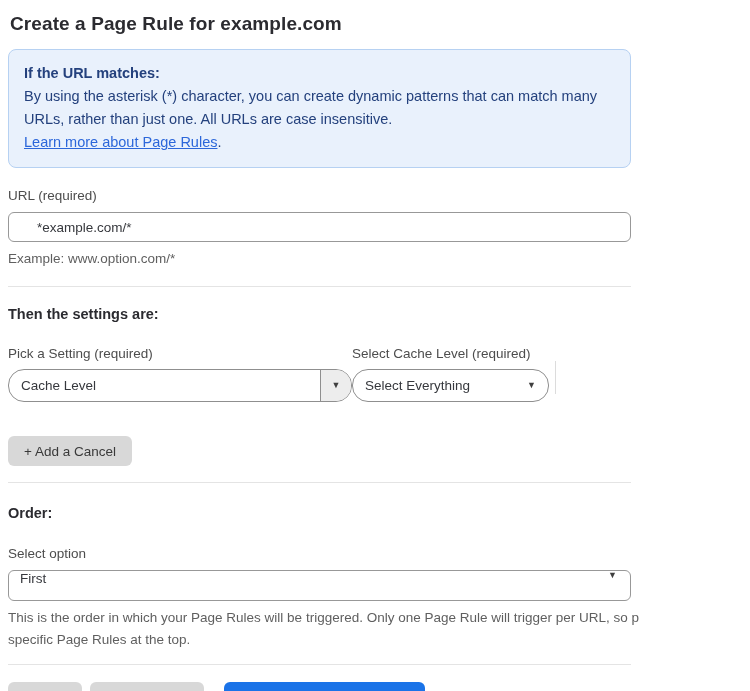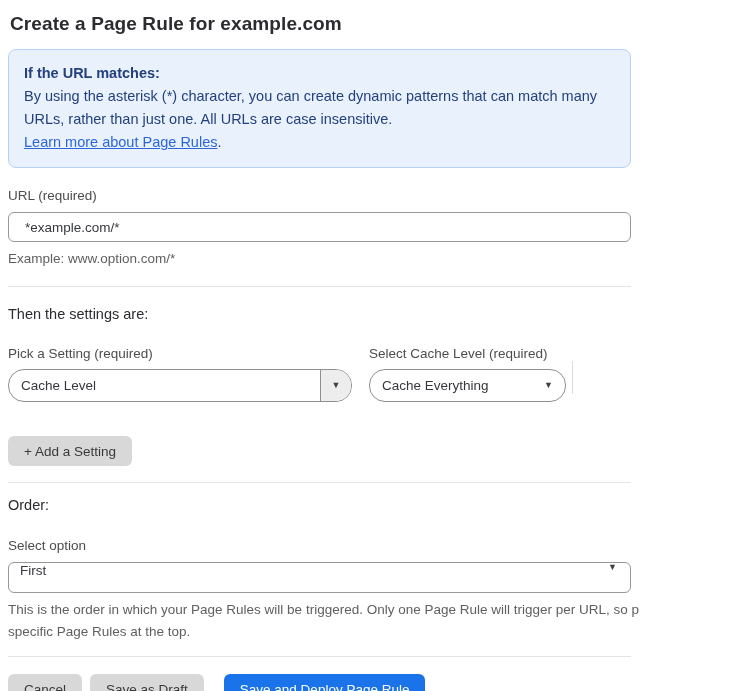--- a/index.html
+++ b/index.html
@@ -56,49 +56,49 @@
   }
   
   .url-label { margin-top: 20px; }
   .text-input {
     margin-top: 8px;
     width: 100%;
     box-sizing: border-box;
     height: 30px;
     border: 1px solid #989898;
     border-radius: 6px;
-    padding: 0 16px;
+    padding: 0 28px;
     font-size: 13.5px;
     color: #36383d;
     font-family: "Liberation Sans", "DejaVu Sans", sans-serif;
     outline: none;
     background: #fff;
   }
   .url-helper { margin-top: 6px; }
   .divider {
     height: 1px;
     background: #e4e4e4;
     border: none;
   }
   .divider-1 { margin-top: 16px; }
   .section-heading {
     font-size: 14.5px;
-    font-weight: 400;
+    font-weight: 700;
     color: #2b2b30;
     line-height: 17px;
   }
   .settings-heading { margin-top: 19px; }
   
   .settings-row {
     display: flex;
     align-items: center;
     margin-top: 23px;
   }
   .col-setting { width: 344px; }
-  .col-cache { width: 197px; margin-left: 17px; }
+  .col-cache { width: 197px; }
   .dropdown {
     margin-top: 7px;
     height: 33px;
     box-sizing: border-box;
     border: 1px solid #8f8f8f;
     border-radius: 16px;
     background: #ffffff;
     display: flex;
     align-items: stretch;
     cursor: pointer;
@@ -155,21 +155,21 @@
   .btn-gray {
     background: #d8d8d8;
     color: #393939;
   }
   .btn-blue {
     background: #1a73e8;
     color: #ffffff;
   }
   .add-setting-btn { margin-top: 34px; }
   .divider-2 { margin-top: 16px; }
-  .order-heading { margin-top: 14px; }
+  .order-heading { margin-top: 22px; }
   .order-label { margin-top: 24px; }
   
   .select-full {
     margin-top: 8px;
     height: 31px;
     box-sizing: border-box;
     border: 1px solid #989898;
     border-radius: 6px;
     background: #fff;
     display: flex;
@@ -215,30 +215,30 @@
       <div class="dropdown">
         <div class="dropdown-value">Cache Level</div>
         <div class="dropdown-arrow-section">
           <span class="arrow-glyph">▼</span>
         </div>
       </div>
     </div>
     <div class="col-cache">
       <div class="field-label">Select Cache Level (required)</div>
       <div class="dropdown">
-        <div class="dropdown-value">Cache Everything</div>
+        <div class="dropdown-value">Select Everything</div>
         <div class="dropdown-arrow-inline">
           <span class="arrow-glyph">▼</span>
         </div>
       </div>
     </div>
     <div class="ghost-divider"></div>
   </div>
 
-  <button class="btn btn-gray add-setting-btn">+ Add a Setting</button>
+  <button class="btn btn-gray add-setting-btn">+ Add a Cancel</button>
 
   <div class="divider divider-2"></div>
 
   <div class="section-heading order-heading">Order:</div>
 
   <div class="field-label order-label">Select option</div>
   <div class="select-full">
     <div class="dropdown-value">First</div>
     <div class="dropdown-arrow-inline">
       <span class="arrow-glyph">▼</span>

